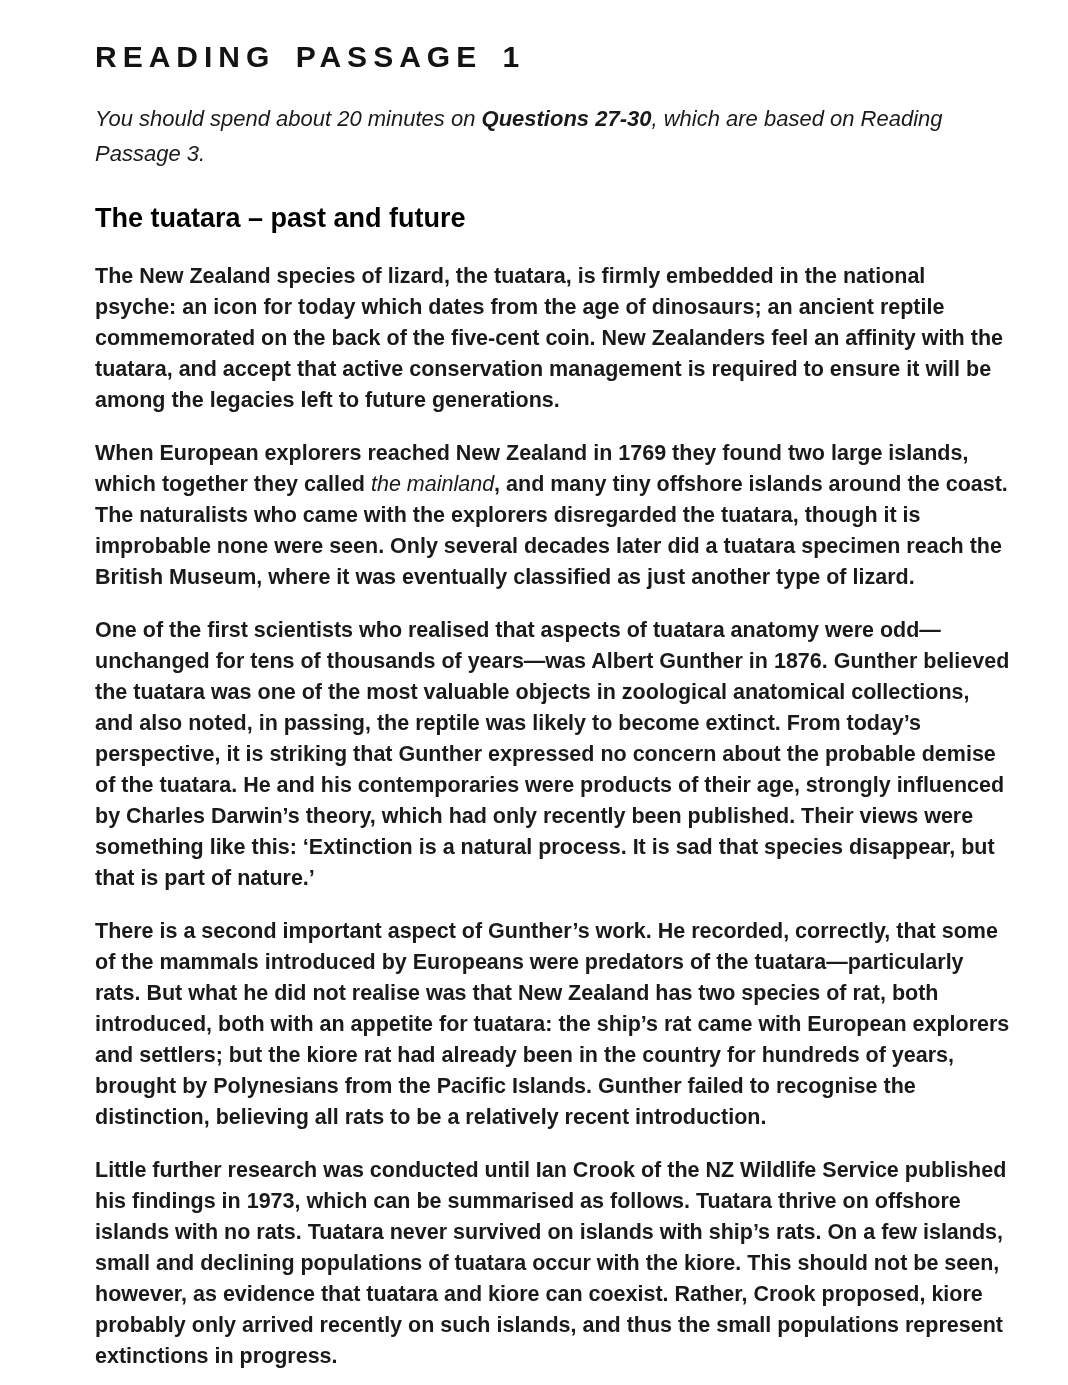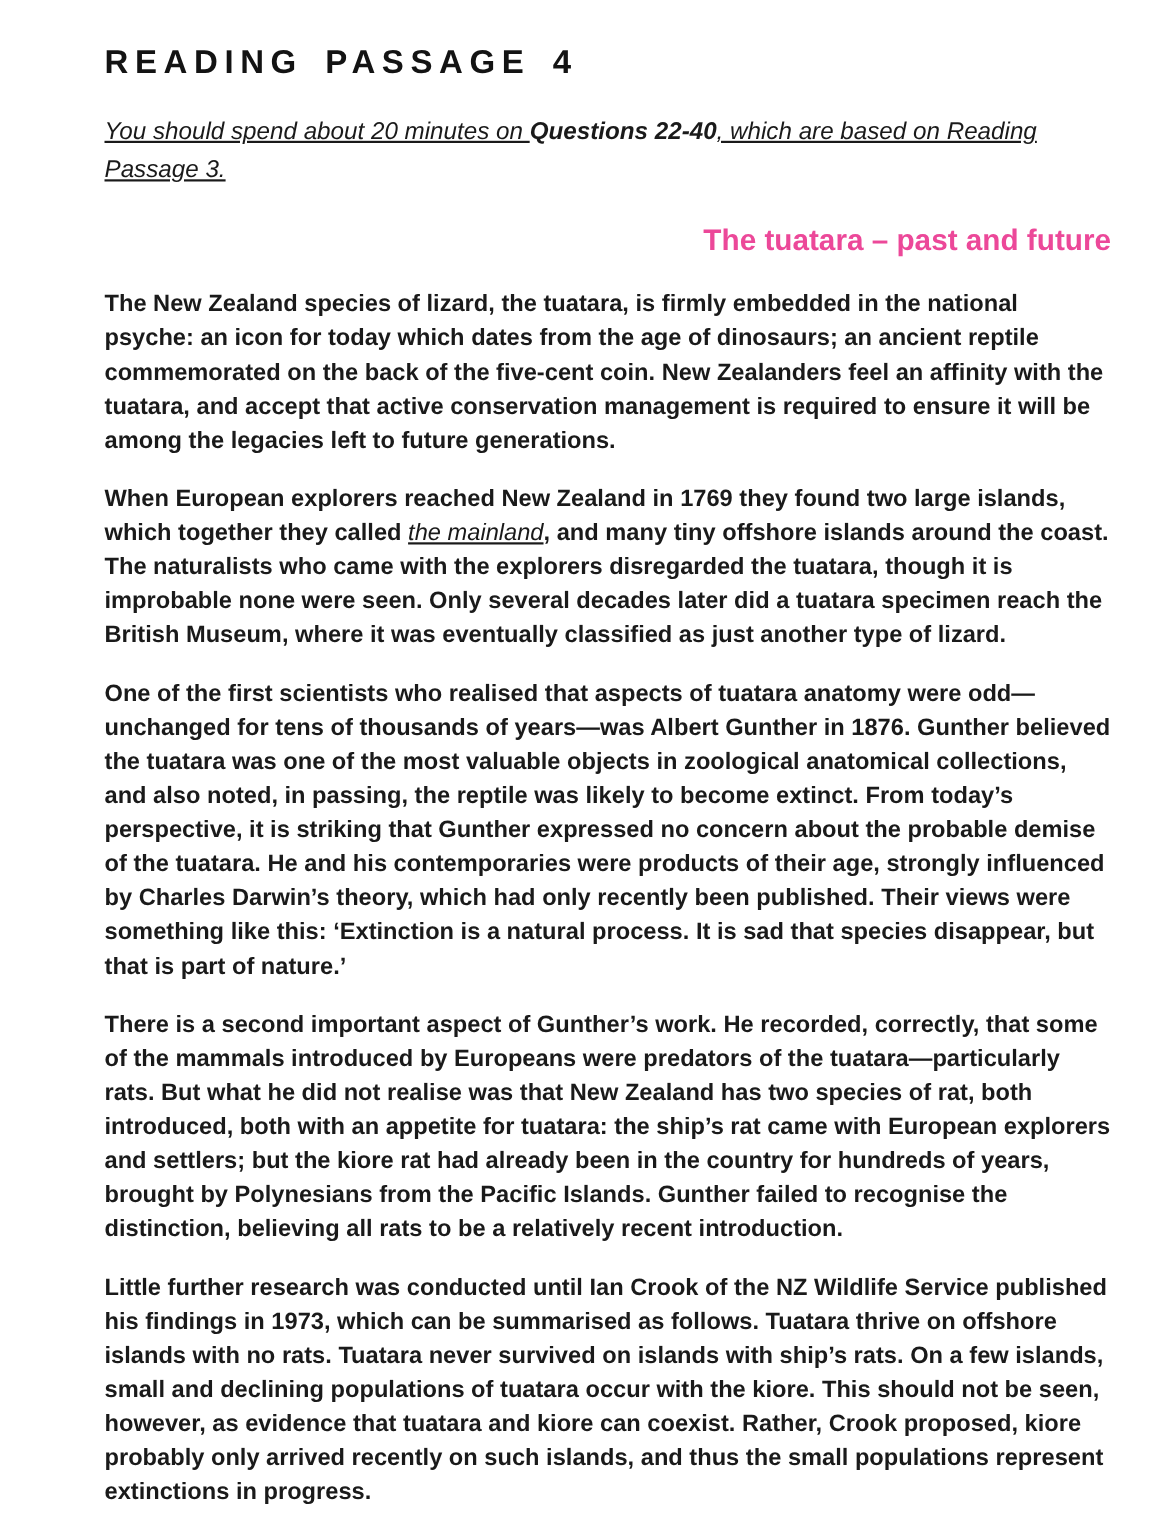--- a/index.html
+++ b/index.html
@@ -29,44 +29,44 @@
   .instruction {
     margin: 27px 0 0 0;
     font-size: 22px;
     font-style: italic;
     line-height: 35px;
     max-width: 900px;
     color: #1a1a1a;
   }
   .passage-title {
     margin: 32px 0 27px 0;
-    text-align: right;
+    text-align: left;
     font-size: 27px;
     font-weight: 700;
-    color: #ec4899;
+    color: #000000;
     max-width: 915px;
   }
   .body-para {
     margin: 0 0 22px 0;
     font-size: 21.5px;
     line-height: 31px;
     max-width: 918px;
     color: #1a1a1a;
   }
   .seg-normal   { font-style: normal; font-weight: bold; }
-  .seg-italic   { font-style: italic; text-decoration: underline; }
+  .seg-italic   { font-style: italic; }
   .seg-bold-italic { font-style: italic; font-weight: 700; }
 </style>
 </head>
 <body>
 
 <div class="page">
-  <h1 class="passage-heading">READING PASSAGE 4</h1>
+  <h1 class="passage-heading">READING PASSAGE 1</h1>
 
-  <p class="instruction"><span class="seg-italic">You should spend about 20 minutes on </span><span class="seg-bold-italic">Questions 22-40</span><span class="seg-italic">, which are based on Reading Passage 3.</span></p>
+  <p class="instruction"><span class="seg-italic">You should spend about 20 minutes on </span><span class="seg-bold-italic">Questions 27-30</span><span class="seg-italic">, which are based on Reading Passage 3.</span></p>
 
   <h2 class="passage-title">The tuatara – past and future</h2>
 
   <p class="body-para"><span class="seg-normal">The New Zealand species of lizard, the tuatara, is firmly embedded in the national psyche: an icon for today which dates from the age of dinosaurs; an ancient reptile commemorated on the back of the five-cent coin. New Zealanders feel an affinity with the tuatara, and accept that active conservation management is required to ensure it will be among the legacies left to future generations.</span></p>
 
   <p class="body-para"><span class="seg-normal">When European explorers reached New Zealand in 1769 they found two large islands, which together they called </span><span class="seg-italic">the mainland</span><span class="seg-normal">, and many tiny offshore islands around the coast. The naturalists who came with the explorers disregarded the tuatara, though it is improbable none were seen. Only several decades later did a tuatara specimen reach the British Museum, where it was eventually classified as just another type of lizard.</span></p>
 
   <p class="body-para"><span class="seg-normal">One of the first scientists who realised that aspects of tuatara anatomy were odd—unchanged for tens of thousands of years—was Albert Gunther in 1876. Gunther believed the tuatara was one of the most valuable objects in zoological anatomical collections, and also noted, in passing, the reptile was likely to become extinct. From today’s perspective, it is striking that Gunther expressed no concern about the probable demise of the tuatara. He and his contemporaries were products of their age, strongly influenced by Charles Darwin’s theory, which had only recently been published. Their views were something like this: ‘Extinction is a natural process. It is sad that species disappear, but that is part of nature.’</span></p>
 
   <p class="body-para"><span class="seg-normal">There is a second important aspect of Gunther’s work. He recorded, correctly, that some of the mammals introduced by Europeans were predators of the tuatara—particularly rats. But what he did not realise was that New Zealand has two species of rat, both introduced, both with an appetite for tuatara: the ship’s rat came with European explorers and settlers; but the kiore rat had already been in the country for hundreds of years, brought by Polynesians from the Pacific Islands. Gunther failed to recognise the distinction, believing all rats to be a relatively recent introduction.</span></p>

